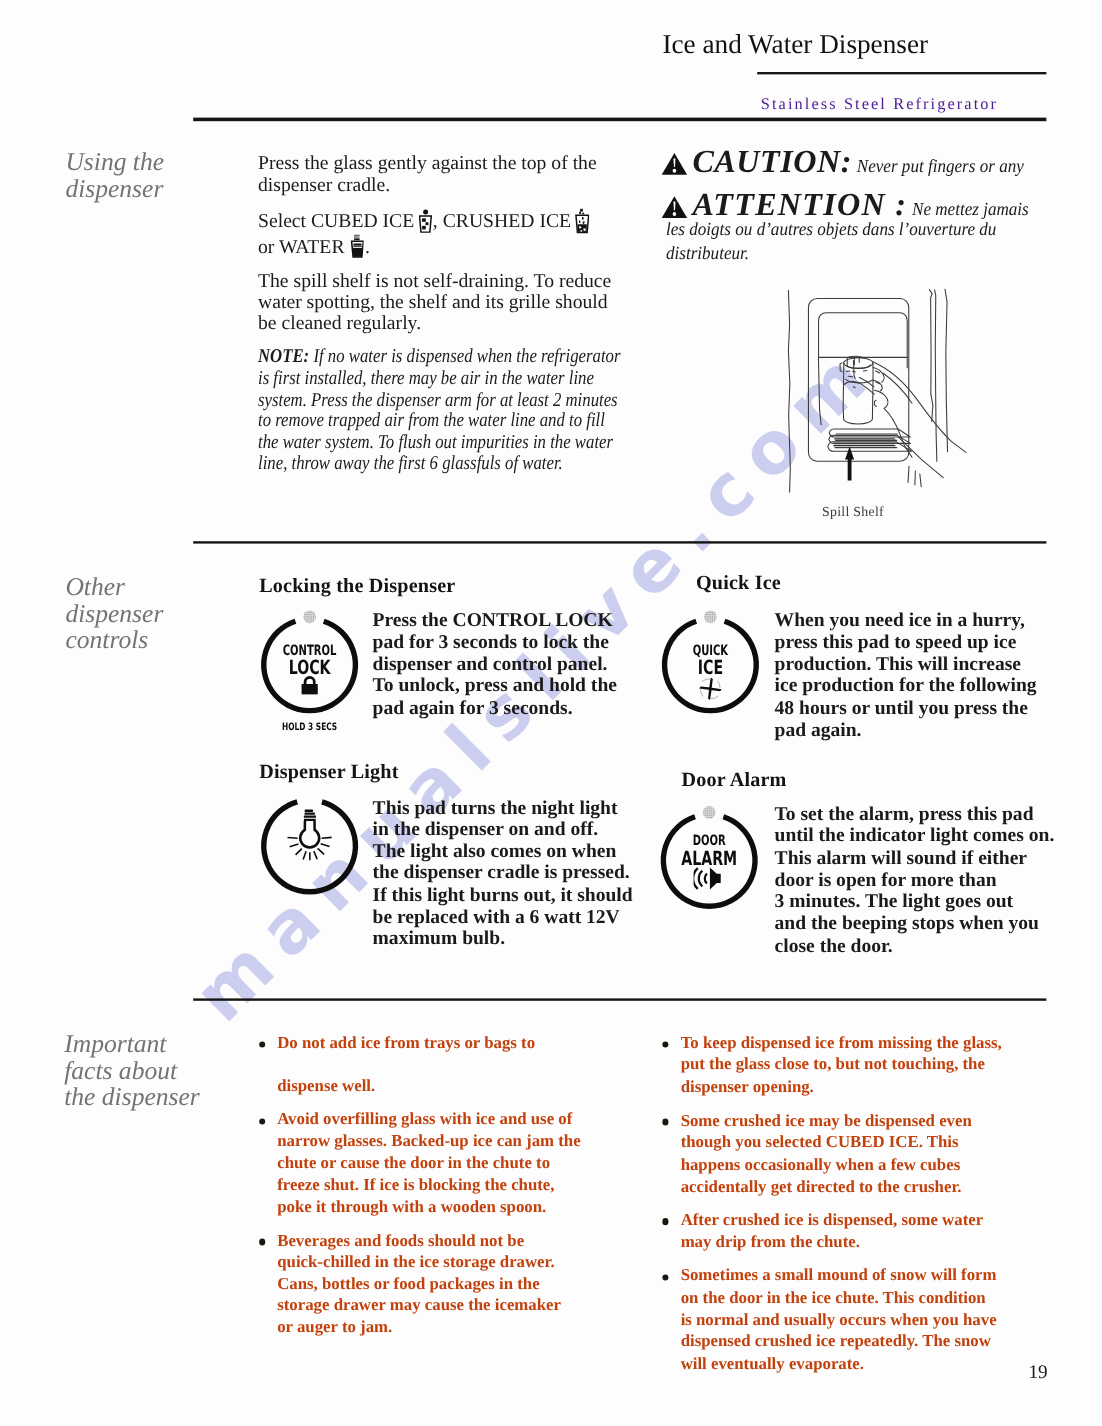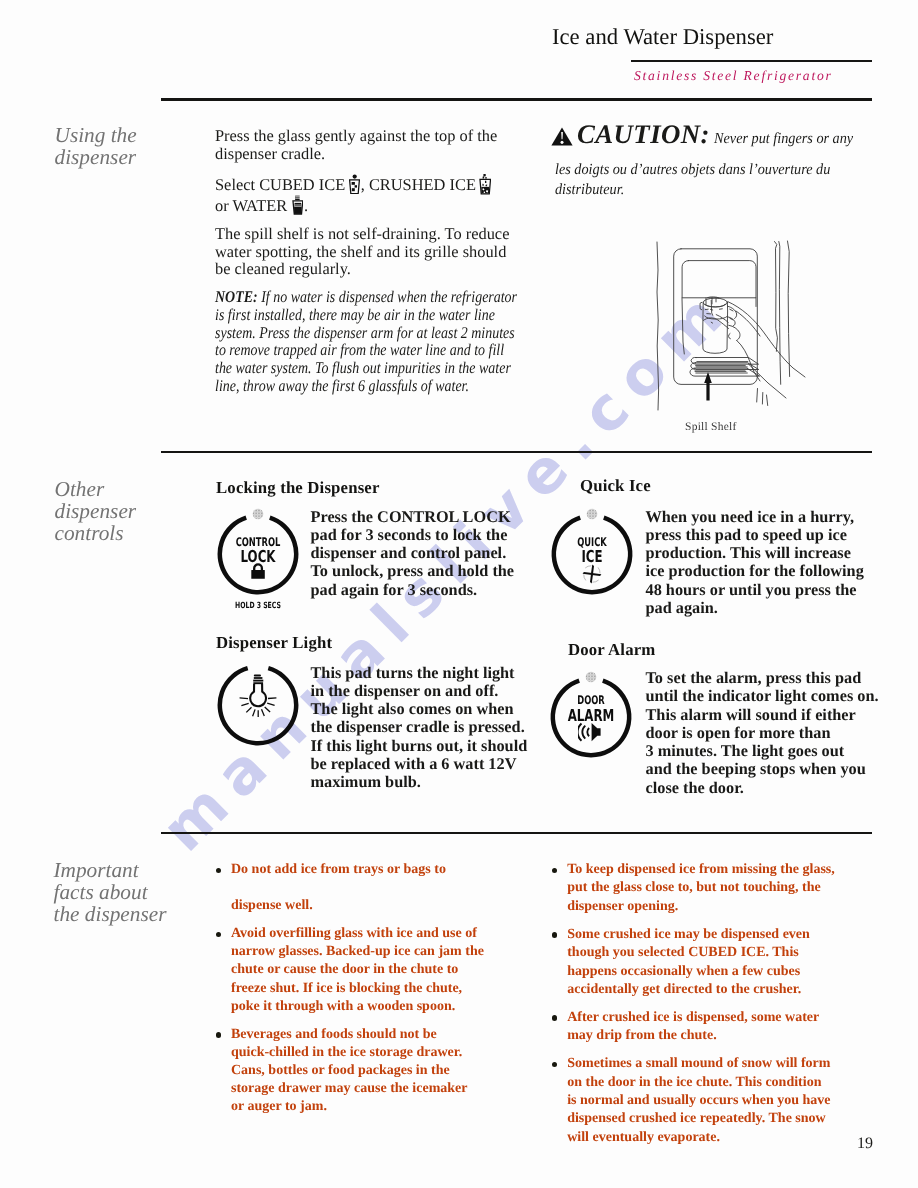--- a/index.html
+++ b/index.html
@@ -6,22 +6,22 @@
   html,body{margin:0;padding:0;}
   body{width:918px;height:1188px;background:#fdfdfd;overflow:hidden;text-rendering:geometricPrecision;
        font-family:"Liberation Serif",serif;color:#1a1a18;
        -webkit-font-smoothing:antialiased;}
   .page{position:relative;width:918px;height:1188px;overflow:hidden;isolation:isolate;}
 
   
   .hdr-title{position:absolute;left:552px;top:26px;font-size:22.7px;line-height:22px;
              color:#121210;white-space:nowrap;}
   .hdr-rule{position:absolute;left:631px;top:59.5px;width:241px;height:2.2px;background:#161614;}
-  .hdr-sub{position:absolute;left:634px;top:69px;font-style:italic;font-size:13.6px;
-           letter-spacing:1.75px;line-height:13px;color:#be185d;white-space:nowrap;}
+  .hdr-sub{position:absolute;left:634px;top:80px;font-size:13.6px;
+           letter-spacing:1.75px;line-height:13px;color:#4c1d95;white-space:nowrap;}
 
   
   .rule{position:absolute;background:#151513;}
   .rule-1{left:161px;top:98px;width:711px;height:2.6px;}
   .rule-2{left:161px;top:451px;width:711px;height:1.6px;}
   .rule-3{left:161px;top:832px;width:711px;height:2.4px;}
 
   
   .mlabel{position:absolute;font-style:italic;font-size:21.3px;line-height:22.2px;color:#737373;white-space:nowrap;}
 
@@ -150,20 +150,27 @@
     <div>
       <div class="cl">
         <span class="warn-tri"><svg width="22" height="19" viewBox="0 0 22 19">
               <path d="M11 0.5 L21.6 18.6 L0.4 18.6 Z" fill="#111"></path>
               <path d="M10.2 5.0 h1.7 l-0.4 7.2 h-0.9 z" fill="#fff"></path>
               <ellipse cx="11" cy="15.3" rx="1.5" ry="1.65" fill="#fff"></ellipse>
             </svg></span><span class="caution-word">CAUTION:</span><span class="cbody">Never put fingers or any</span>
       </div>
     </div>
     <div style="margin-top:14px;">
+      <div class="cl">
+        <span class="warn-tri"><svg width="22" height="19" viewBox="0 0 22 19">
+              <path d="M11 0.5 L21.6 18.6 L0.4 18.6 Z" fill="#111"></path>
+              <path d="M10.2 5.0 h1.7 l-0.4 7.2 h-0.9 z" fill="#fff"></path>
+              <ellipse cx="11" cy="15.3" rx="1.5" ry="1.65" fill="#fff"></ellipse>
+            </svg></span><span class="attention-word">ATTENTION :</span><span class="cbody">Ne mettez jamais</span>
+      </div>
       <div class="cl cl2"><span class="cbody">les doigts ou d’autres objets dans l’ouverture du</span></div>
       <div class="cl cl2"><span class="cbody">distributeur.</span></div>
     </div>
   </div>
 
   <div style="position:absolute;left:650px;top:240px;width:168px;height:172px;">
 <svg width="168" height="172" viewBox="0 0 168 172">
   <g fill="none" stroke="#3c3c3c" stroke-width="0.9" stroke-linecap="round" stroke-linejoin="round">
 
     <path d="M7.0 2 L8.0 30 L7.0 52 L8.2 80 L7.2 106 L8.6 150 L8.0 170"></path>

